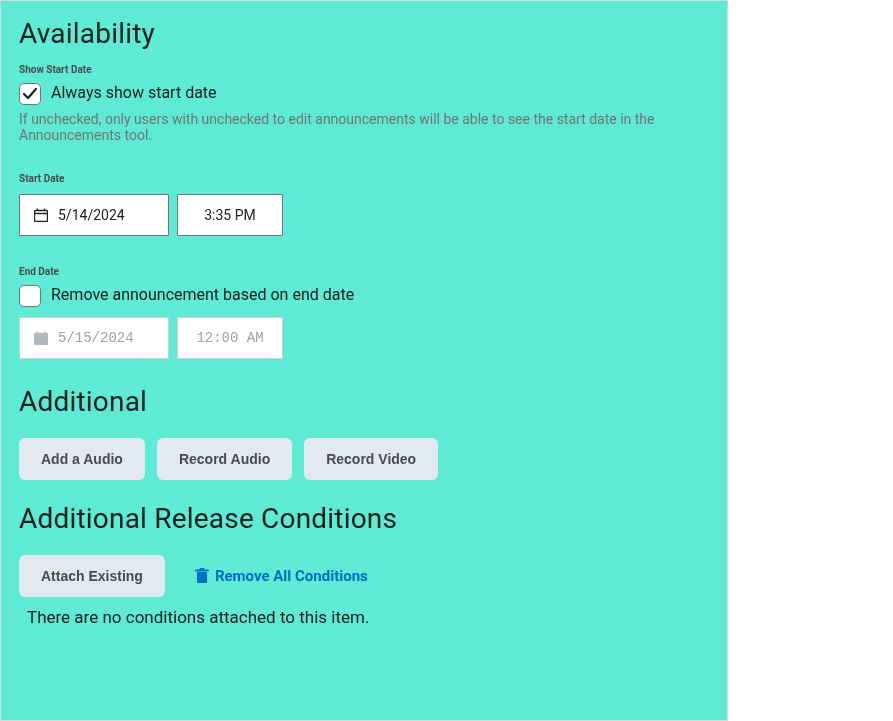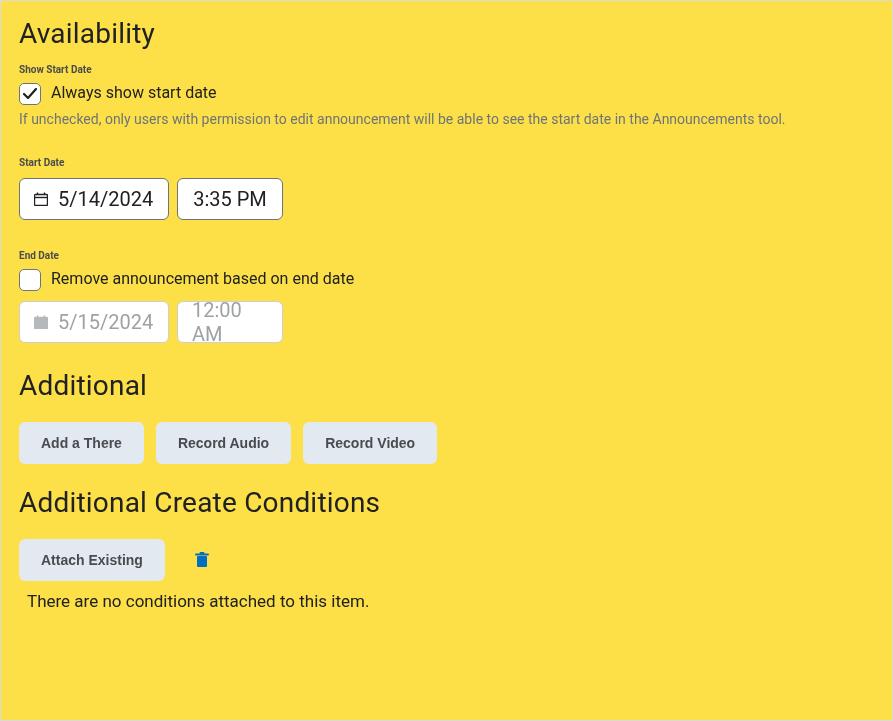--- a/index.html
+++ b/index.html
@@ -7,25 +7,25 @@
       margin: 0;
       padding: 0;
     }
     body {
       font-family: -apple-system, BlinkMacSystemFont, "Segoe UI", Roboto, "Helvetica Neue", Arial, sans-serif;
       font-size: 15px;
       color: #202122;
       background: #fff;
     }
     .panel {
-      width: 893px;
+      width: 728px;
       height: 721px;
       border: 1px solid #d9dadb;
       padding: 16px 18px 24px 18px;
-      background: #fde047;
+      background: #5eead4;
     }
     h1.section {
       font-size: 28px;
       font-weight: 400;
       color: #202122;
       margin-bottom: 14px;
       letter-spacing: 0.2px;
     }
     .field-label {
       font-size: 10px;
@@ -64,27 +64,27 @@
     }
     .date-row {
       display: flex;
       gap: 8px;
       margin-top: 10px;
       margin-bottom: 30px;
     }
     .input-box {
       height: 42px;
       border: 1px solid #6e7477;
-      border-radius: 6px;
+      border-radius: 1px;
       background: #fff;
       padding: 0 14px;
       display: flex;
       align-items: center;
       gap: 10px;
-      font-size: 20px;
+      font-size: 14px;
       color: #202122;
       cursor: pointer;
     }
     .input-box.disabled {
       border-color: #cfcfcf;
       color: #9ea2a4;
       cursor: not-allowed;
     }
     .input-box.disabled svg path,
     .input-box.disabled svg rect,
@@ -144,21 +144,21 @@
 
   <div class="checkbox-row">
     <span class="cb">
       <svg width="14" height="12" viewBox="0 0 14 12">
           <path d="M1 6 L5 10 L13 1" stroke="#202122" stroke-width="2.2" fill="none" stroke-linecap="round" stroke-linejoin="round"></path>
         </svg>
     </span>
     <span class="cb-label">Always show start date</span>
   </div>
 
-  <div class="hint">If unchecked, only users with permission to edit announcement will be able to see the start date in the Announcements tool.</div>
+  <div class="hint">If unchecked, only users with unchecked to edit announcements will be able to see the start date in the Announcements tool.</div>
 
   <div class="field-label">Start Date</div>
   <div class="date-row">
     <div class="input-box date-input">
       <svg width="14" height="14" viewBox="0 0 14 14">
         <rect x="0.5" y="2.5" width="13" height="11" rx="1" fill="none" stroke="#202122" stroke-width="1.4"></rect>
         <line x1="0.5" y1="5.5" x2="13.5" y2="5.5" stroke="#202122" stroke-width="1.4"></line>
         <line x1="3.5" y1="0.5" x2="3.5" y2="3" stroke="#202122" stroke-width="1.4"></line>
         <line x1="10.5" y1="0.5" x2="10.5" y2="3" stroke="#202122" stroke-width="1.4"></line>
       </svg>
@@ -168,49 +168,50 @@
       <span>3:35 PM</span>
     </div>
   </div>
 
   <div class="end-block">
     <div class="field-label">End Date</div>
     <div class="checkbox-row">
       <span class="cb"></span>
       <span class="cb-label">Remove announcement based on end date</span>
     </div>
-    <div class="date-row" style="margin-bottom:0;">
+    <div class="date-row" style="margin-bottom:0;font-family:Liberation Mono, monospace;">
       <div class="input-box date-input disabled">
         <svg width="14" height="14" viewBox="0 0 14 14">
           <rect x="0.5" y="2.5" width="13" height="11" rx="1" fill="none" stroke="#b5b9bb" stroke-width="1.4"></rect>
           <line x1="0.5" y1="5.5" x2="13.5" y2="5.5" stroke="#b5b9bb" stroke-width="1.4"></line>
           <line x1="3.5" y1="0.5" x2="3.5" y2="3" stroke="#b5b9bb" stroke-width="1.4"></line>
           <line x1="10.5" y1="0.5" x2="10.5" y2="3" stroke="#b5b9bb" stroke-width="1.4"></line>
         </svg>
         <span>5/15/2024</span>
       </div>
       <div class="input-box time-input disabled">
         <span>12:00 AM</span>
       </div>
     </div>
   </div>
 
   <h1 class="section">Additional</h1>
   <div class="btn-row">
-    <button class="btn">Add a There</button>
+    <button class="btn">Add a Audio</button>
     <button class="btn">Record Audio</button>
     <button class="btn">Record Video</button>
   </div>
 
-  <h1 class="section">Additional Create Conditions</h1>
+  <h1 class="section">Additional Release Conditions</h1>
   <div class="btn-row" style="margin-bottom:10px;">
     <button class="btn">Attach Existing</button>
     <span class="link-btn">
       <svg width="14" height="16" viewBox="0 0 14 16">
         <rect x="2" y="4" width="10" height="11" rx="1" fill="#006fbf"></rect>
         <rect x="0" y="1.5" width="14" height="2" rx="1" fill="#006fbf"></rect>
         <rect x="4.5" y="0" width="5" height="2" rx="1" fill="#006fbf"></rect>
       </svg>
+      <span>Remove All Conditions</span>
     </span>
   </div>
   <div class="no-cond">There are no conditions attached to this item.</div>
 
 </div>
 
 </body></html>

